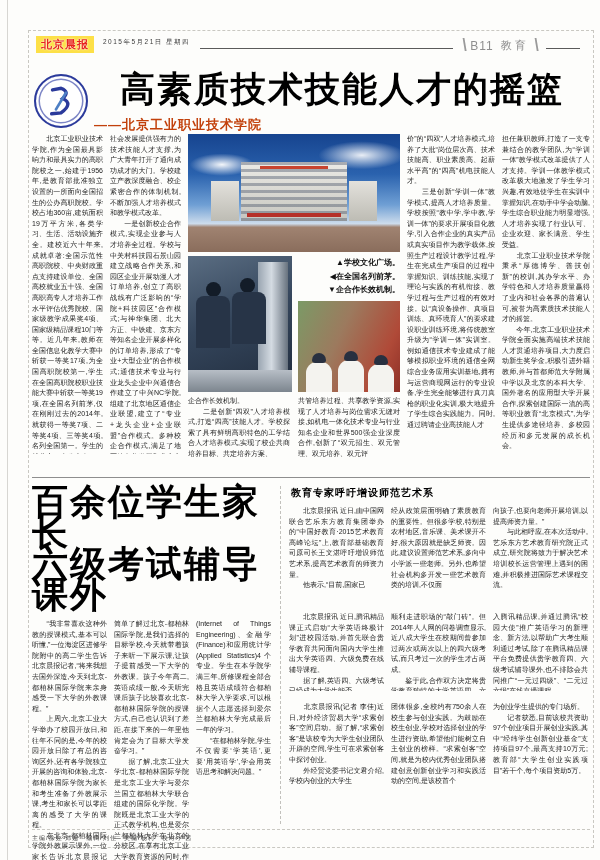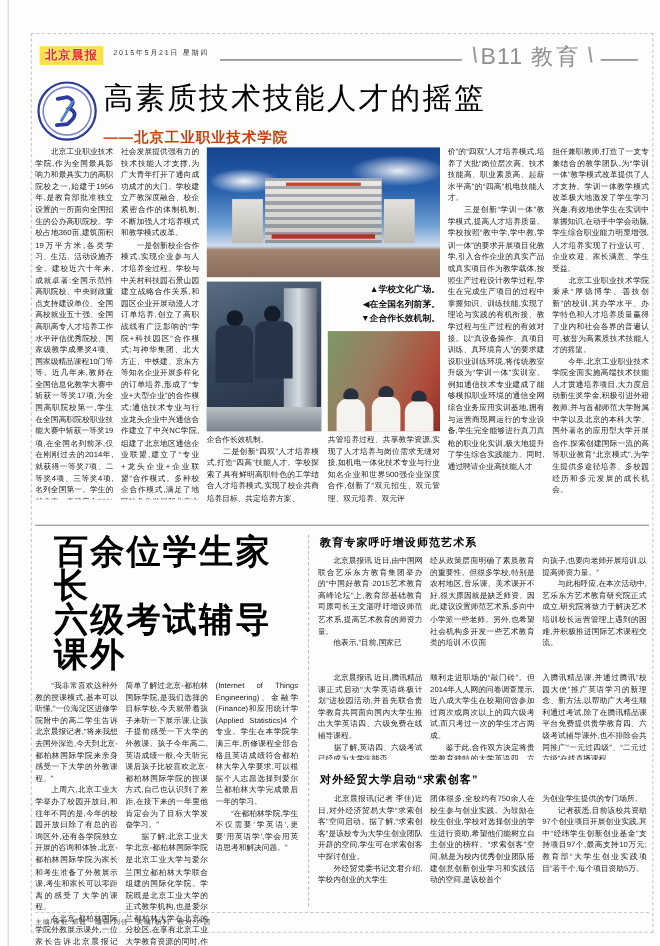--- a/index.html
+++ b/index.html
@@ -15,31 +15,31 @@
 
   
   .masthead{position:absolute;left:36px;top:36px;width:550px;display:flex;align-items:center;}
   .logo-box{background:#fde047;width:58px;height:17px;display:flex;align-items:center;justify-content:center;flex:none;}
   .logo-box span{font-size:11px;font-weight:bold;color:#e8251d;letter-spacing:1px;
     text-shadow:0 0 1px #fff,0 0 2px #fff;}
   .mh-date{font-size:6.5px;color:#3a3a3a;margin-left:9px;letter-spacing:1.5px;white-space:nowrap;margin-top:-4px;}
   .mh-rule{flex:1;height:1px;background:#5a5a5a;margin:8px 6px 0 10px;}
   .mh-rule.short{flex:none;width:34px;margin-left:4px;}
   .slash{color:#9a9a9a;font-size:19px;font-weight:bold;line-height:14px;margin:0 3px;transform:scaleX(.8);}
-  .badge-no{color:#8f8f8f;font-size:21px;letter-spacing:1px;margin-top:2px;}
-  .badge-sec{color:#8f8f8f;font-size:20px;letter-spacing:3px;margin:2px 2px 0 7px;}
+  .badge-no{color:#8f8f8f;font-size:12px;letter-spacing:1px;margin-top:2px;}
+  .badge-sec{color:#8f8f8f;font-size:11px;letter-spacing:3px;margin:2px 2px 0 7px;}
 
   
   .headline{position:absolute;left:34px;top:70px;width:556px;}
   .school-logo{position:absolute;left:0;top:4px;width:50px;height:50px;border-radius:50%;
     border:2px solid #2b3a9b;background:#fff;box-shadow:inset 0 0 0 2.5px #fff,inset 0 0 0 4px #7d86c6;
     display:flex;align-items:center;justify-content:center;}
   .school-logo svg{display:block;}
-  .headline h1{margin:0 0 0 60px;text-align:left;font-size:27px;line-height:38px;
-    font-weight:400;letter-spacing:2px;color:#000;}
+  .headline h1{margin:0 0 0 60px;text-align:center;font-size:35px;line-height:38px;
+    font-weight:700;letter-spacing:2px;color:#000;}
   .headline .sub{margin:8px 0 0 60px;text-align:left;font-size:13px;font-weight:700;color:#c2410c;letter-spacing:1px;}
 
   
   .lead-body{position:absolute;left:32px;top:134px;width:558px;height:320px;display:flex;gap:7px;}
   .txt{font-size:7px;line-height:10.6px;text-align:justify;color:#232323;overflow:hidden;white-space:pre-line;}
   .cL{width:71px;flex:none;}
   .cR{width:88px;flex:none;}
   .photo-block{width:212px;flex:none;display:flex;flex-direction:column;gap:4px;}
 
   .photo-main{height:118px;position:relative;overflow:hidden;flex:none;
@@ -79,21 +79,21 @@
 
   .under-row{display:flex;gap:8px;flex:1;}
   .uCol{width:102px;flex:none;}
 
   
   .divider{position:absolute;left:32px;top:477px;width:558px;height:1px;background:#8e8e8e;}
 
   
   .bottom{position:absolute;left:32px;top:486px;width:558px;height:338px;display:flex;}
   .b-left{width:240px;flex:none;}
-  .b-left h2{margin:0 17px 9px;font-size:31px;line-height:31px;font-weight:900;letter-spacing:2px;color:#000;}
+  .b-left h2{margin:0 0 9px;font-size:36px;line-height:31px;font-weight:900;letter-spacing:2px;color:#000;}
   .b-left-cols{display:flex;gap:7px;height:258px;}
   .bcol{width:75px;flex:none;}
   .v-sep{border-left:1px dashed #c2c1bc;margin:0 8px;}
   .b-right{flex:1;min-width:0;}
   .r-art{margin-bottom:11px;}
   .r-art h3{margin:0 0 6px 2px;font-size:10px;font-weight:900;letter-spacing:1px;color:#000;white-space:nowrap;}
   .r-cols{display:flex;gap:7px;}
   .rcol{width:95px;flex:none;}
   .hA{height:95px;} .hB{height:79px;} .hC{height:92px;}
 
@@ -221,21 +221,20 @@
       <div class="r-art">
         <div class="r-cols">
           <div class="txt rcol hB">　　北京晨报讯 近日,腾讯精品课正式启动“大学英语终极计划”进校园活动,并首先联合贵学教育共同面向国内大学生推出大学英语四、六级免费在线辅导课程。
 　　据了解,英语四、六级考试已经成为大学生能否</div>
           <div class="txt rcol hB">顺利走进职场的“敲门砖”。但2014年人人网的问卷调查显示,近八成大学生在校期间曾参加过两次或两次以上的四六级考试,而只考过一次的学生才占两成。
 　　鉴于此,合作双方决定将贵学教育独特的大学英语四、六级考试辅导课程引</div>
           <div class="txt rcol hB">入腾讯精品课,并通过腾讯“校园大使”推广英语学习的新理念、新方法,以帮助广大考生顺利通过考试,除了在腾讯精品课平台免费提供贵学教育四、六级考试辅导课外,也不排除会共同推广“一元过四级”、“二元过六级”在线直播课程。</div>
         </div>
       </div>
       <div class="r-art">
-        <h3>对外经贸大学启动“求索创客”</h3>
         <div class="r-cols">
           <div class="txt rcol hC">　　北京晨报讯(记者 李佳)近日,对外经济贸易大学“求索创客”空间启动。据了解,“求索创客”是该校专为大学生创业团队开辟的空间,学生可在求索创客中探讨创业。
 　　外经贸党委书记文君介绍,学校内创业的大学生</div>
           <div class="txt rcol hC">团体很多,全校约有750余人在校生参与创业实践。为鼓励在校生创业,学校对选择创业的学生进行资助,希望他们能树立自主创业的榜样。“求索创客”空间,就是为校内优秀创业团队搭建创意创新创业学习和实践活动的空间,是该校首个</div>
           <div class="txt rcol hC">为创业学生提供的专门场所。
 　　记者获悉,目前该校共资助97个创业项目开展创业实践,其中“经纬学生创新创业基金”支持项目97个,最高支持10万元;教育部“大学生创业实践项目”若干个,每个项目资助5万。</div>
         </div>
       </div>
     </div>
   </div>

